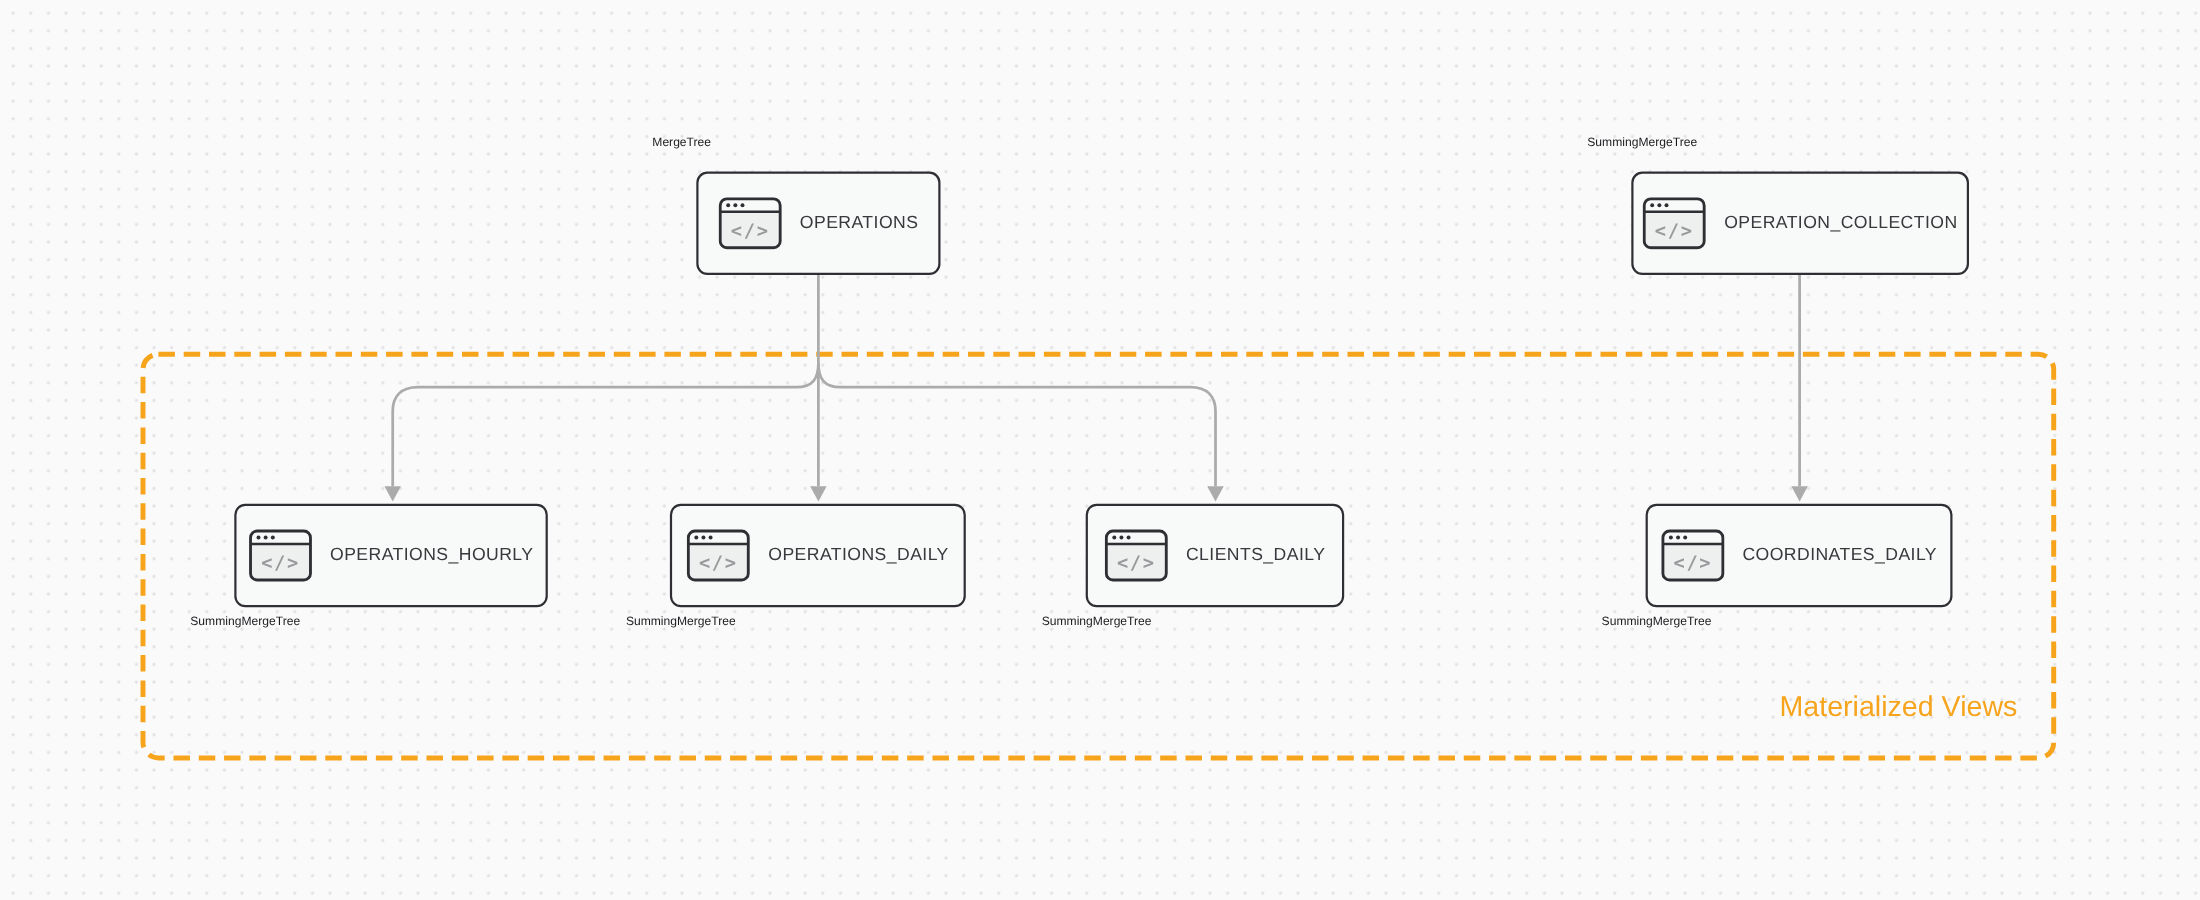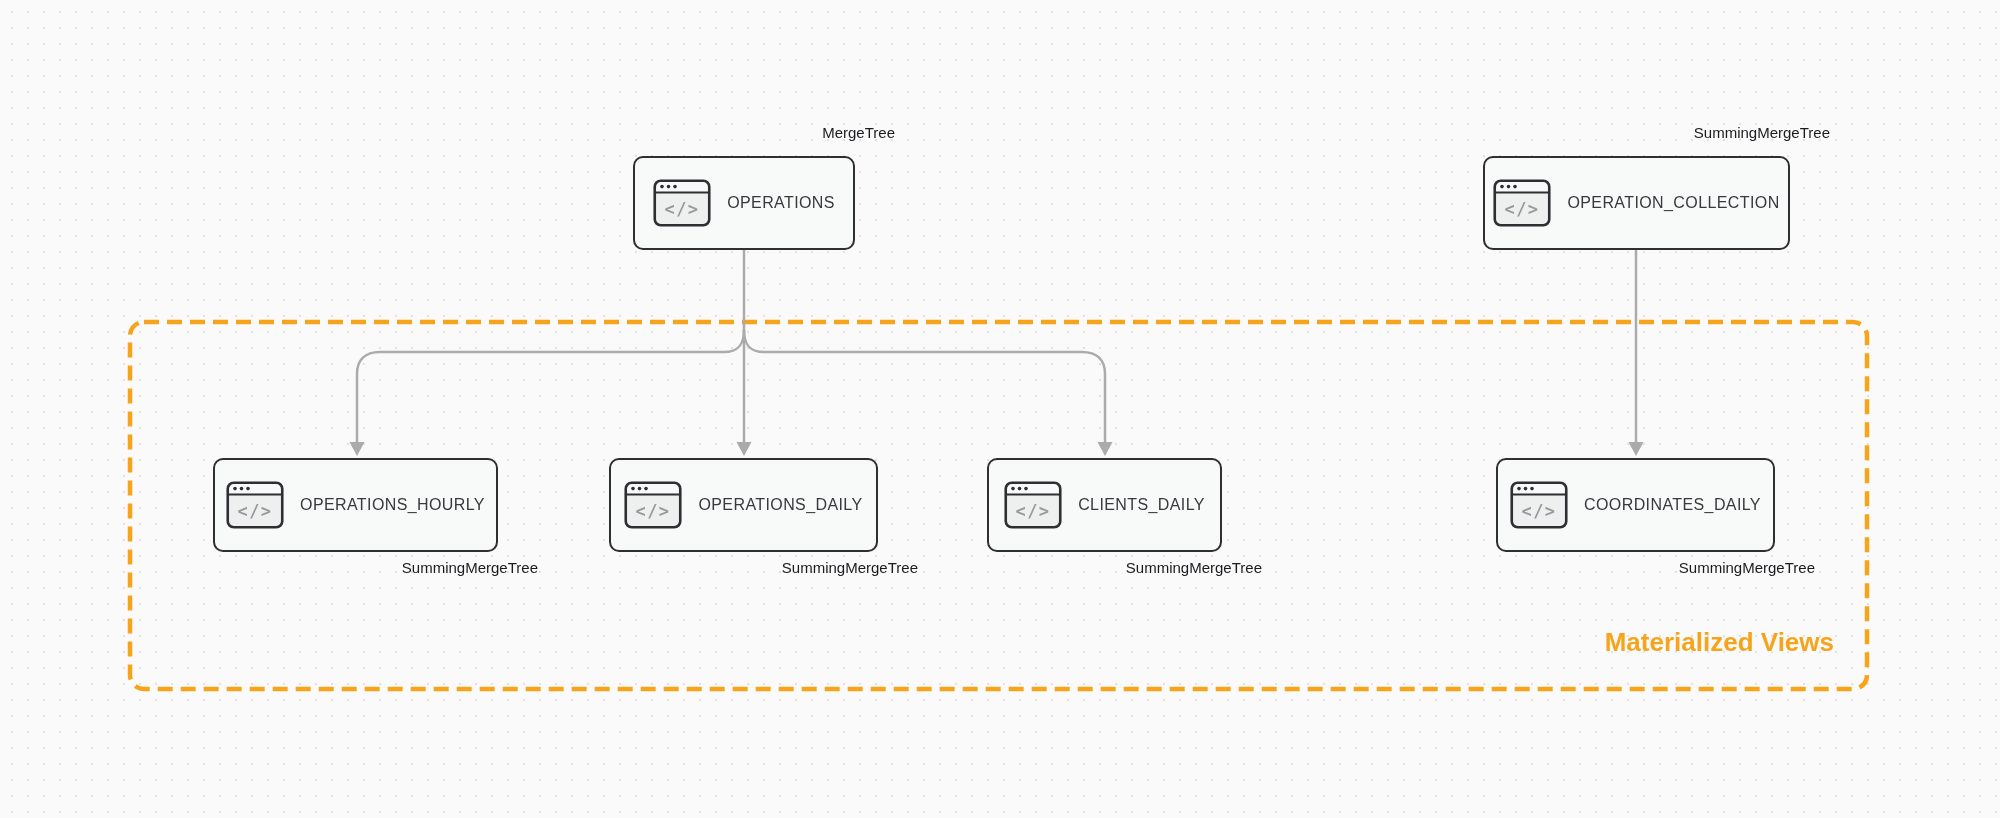--- a/index.html
+++ b/index.html
@@ -41,36 +41,36 @@
   .table-name {
     font-size: 16px;
     letter-spacing: 0.4px;
     color: #38383d;
     white-space: nowrap;
   }
 
   .engine {
     position: absolute;
     left: -40px; right: -40px;
-    text-align: right;
-    font-size: 15px;
+    text-align: left;
+    font-size: 11px;
     color: #1b1b1f;
     white-space: nowrap;
   }
   .engine-above { top: -32px; }
   .engine-below { top: 101px; }
 
   .icon-wrap { display: inline-flex; }
 
   .group-label {
     position: absolute;
     top: 627px;
     right: 166px;
     font-size: 26px;
-    font-weight: 700;
+    font-weight: 400;
     color: #f7a41d;
     white-space: nowrap;
   }
 </style>
 </head>
 <body>
 
 <div class="canvas">
 
   <svg class="layer" viewBox="0 0 2000 818" aria-hidden="true">

